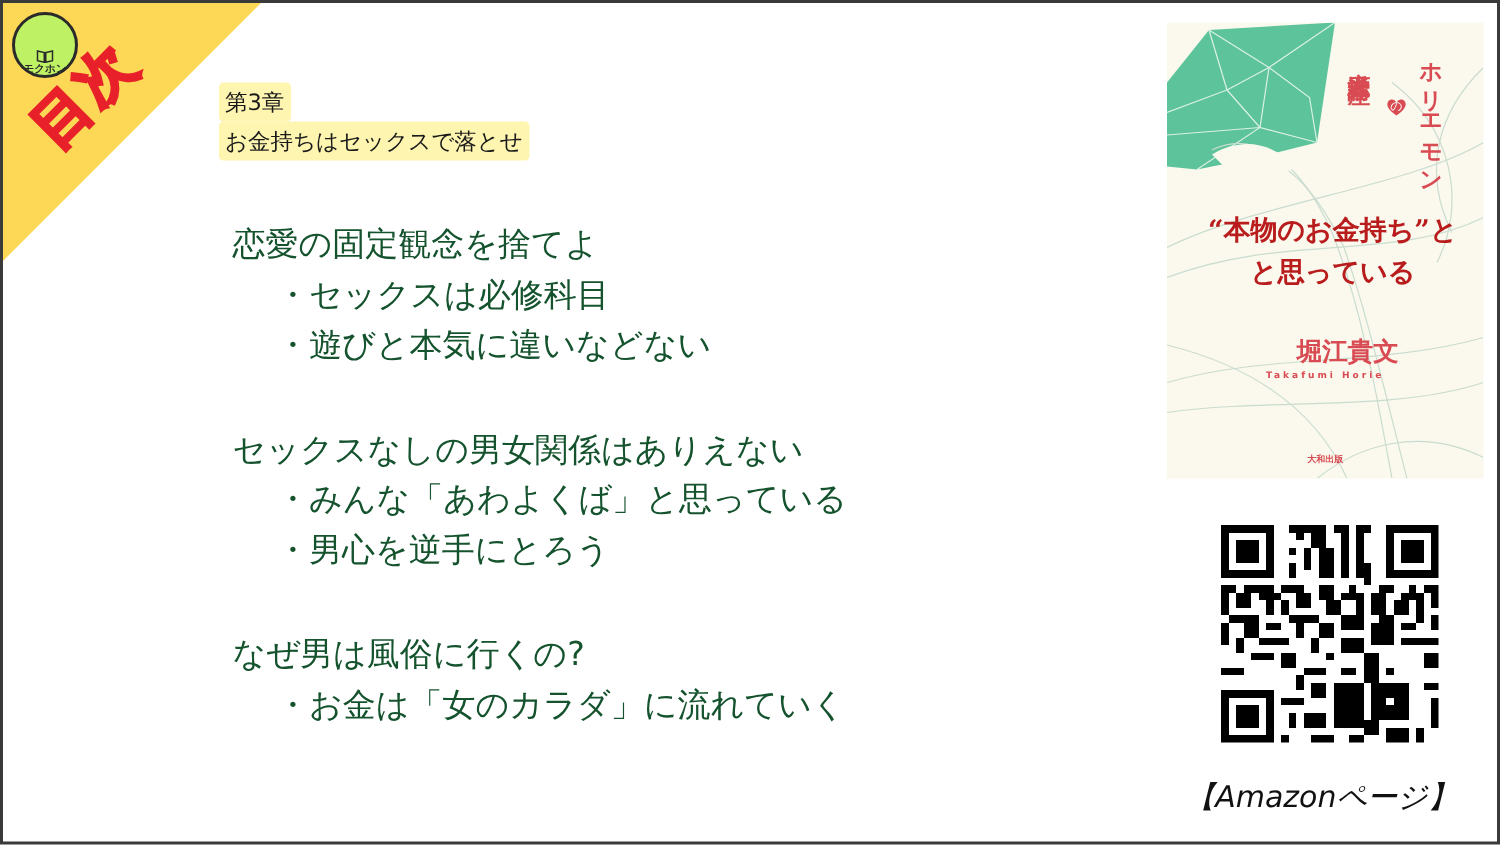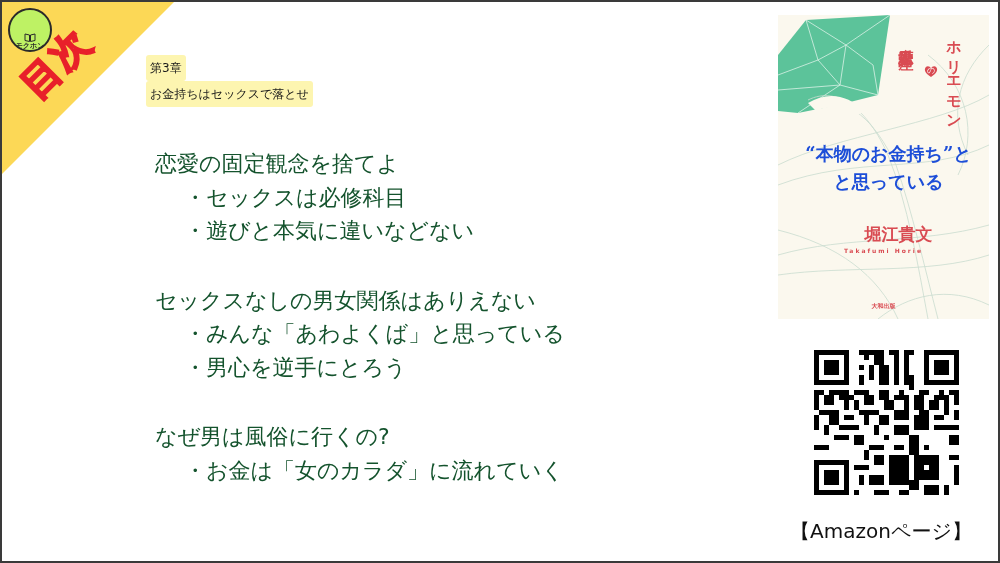--- a/index.html
+++ b/index.html
@@ -33,21 +33,21 @@
       transform: rotate(-45deg); transform-origin: center;
       -webkit-text-stroke: 2px #e8202a;
       text-shadow: 0 0 1px #e8202a;
       letter-spacing: 2px; line-height: 1;
     }
     .chapter {
       position: absolute; left: 144px; top: 53px;
     }
     .hl {
       display: inline-block; background: #fdf5b0; border-radius: 3px;
-      padding: 1px 4px 1px 4px; font-size: 12px; color: #1a1a1a; line-height: 24px;
+      padding: 1px 4px 1px 4px; font-size: 15px; color: #1a1a1a; line-height: 24px;
     }
     .hl.title { margin-top: 0; }
     .content {
       position: absolute; left: 153px; top: 145px;
       font-size: 22px; color: #14532d; line-height: 33.5px;
     }
     .block { margin-bottom: 36px; }
     .block:last-child { margin-bottom: 0; }
     .line { white-space: nowrap; }
     .bullet { padding-left: 0; margin-left: 29px; }
@@ -63,21 +63,21 @@
     .cv1 { left: 118px; top: 21px; font-size: 15px; letter-spacing: 2px; }
     .cv2 { left: 166px; top: 16px; font-size: 15px; letter-spacing: 1px; }
     .heart {
       position: absolute; left: 146px; top: 50px; width: 14px; height: 13px;
       color: #ffffff; font-size: 8px; text-align: center; line-height: 12px;
     }
     .heart svg { position: absolute; left: 0; top: 0; }
     .heart span { position: relative; }
     .cover-title {
       position: absolute; left: 8px; top: 125px; width: 205px;
-      color: #1d4ed8; font-family: "DejaVu Serif", "Liberation Serif", serif;
+      color: #b91c1c; font-family: "DejaVu Serif", "Liberation Serif", serif;
       font-weight: bold; font-size: 18px; line-height: 28px; text-align: center;
       white-space: nowrap;
     }
     .cover-author {
       position: absolute; left: 0; top: 208px; width: 241px; text-align: center;
       color: #d94b52; font-family: "DejaVu Serif", "Liberation Serif", serif;
       font-size: 17px; font-weight: bold;
     }
     .cover-roman {
       position: absolute; left: 0; top: 232px; width: 211px; text-align: center;
@@ -86,21 +86,21 @@
     .cover-pub {
       position: absolute; left: 0; top: 287px; width: 211px; text-align: center;
       color: #d94b52; font-size: 6px; font-weight: bold;
     }
     .qr {
       position: absolute; left: 812px; top: 348px; width: 145px; height: 145px;
       background: #ffffff;
     }
     .amazon {
       position: absolute; left: 768px; top: 514px; width: 222px; text-align: center;
-      font-size: 20px; color: #111111; line-height: 30px;
+      font-size: 20px; color: #111111; line-height: 30px; font-style: italic;
     }
   </style>
 </head>
 <body>
 
 <div class="frame">
 
   <div class="corner"></div>
 
   <div class="logo">

